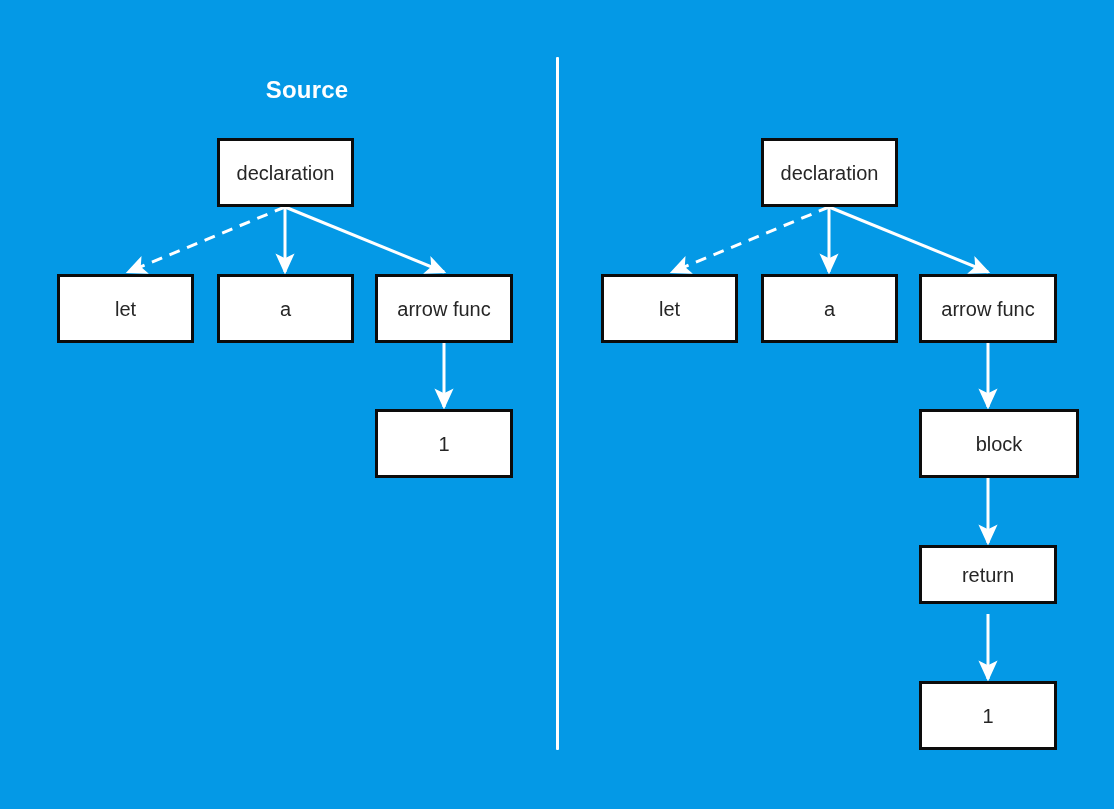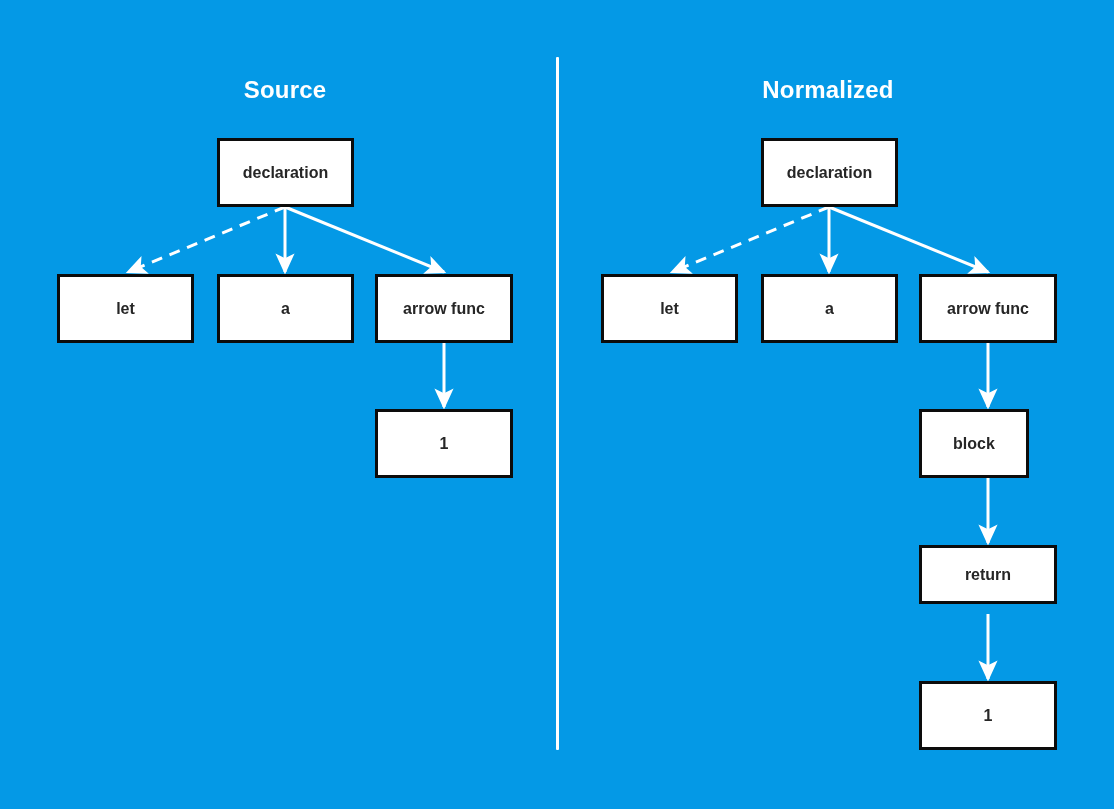--- a/index.html
+++ b/index.html
@@ -16,42 +16,42 @@
 
   .panel-title {
     position: absolute;
     color: #ffffff;
     font-size: 24px;
     font-weight: bold;
     text-align: center;
     white-space: nowrap;
     letter-spacing: 0.2px;
     transform: translateX(-50%);
+    margin-left: 22px;
   }
 
   .divider {
     position: absolute;
     background: #ffffff;
     width: 3px;
     border-radius: 1px;
   }
 
   .node {
     position: absolute;
     background: #ffffff;
     border: 3px solid #0c0c0c;
     box-sizing: border-box;
     display: flex;
     align-items: center;
     justify-content: center;
     color: #262626;
-    font-size: 16px;
+    font-size: 20px;
     font-family: "Liberation Sans", sans-serif;
     line-height: 1;
-    font-weight: bold;
   }
 
   svg.edges {
     position: absolute;
     left: 0; top: 0;
     width: 1114px; height: 809px;
     pointer-events: none;
   }
 </style>
 </head>
@@ -75,29 +75,28 @@
         <line x1="829" y1="207" x2="988" y2="272" stroke="#ffffff" stroke-width="3" marker-end="url(#arrowhead)"></line>
         <line x1="988" y1="343" x2="988" y2="407" stroke="#ffffff" stroke-width="3" marker-end="url(#arrowhead)"></line>
         <line x1="988" y1="478" x2="988" y2="543" stroke="#ffffff" stroke-width="3" marker-end="url(#arrowhead)"></line>
         <line x1="988" y1="614" x2="988" y2="679" stroke="#ffffff" stroke-width="3" marker-end="url(#arrowhead)"></line>
       </g>
   </svg>
 
   <div class="divider" style="left: 556px; top: 57px; height: 693px; width: 3px; background: rgb(255, 255, 255);"></div>
 
   <div class="panel-title" style="left: 285px; top: 76px; color: rgb(255, 255, 255);">Source</div>
-  <div class="panel-title" style="left: 828px; top: 76px; color: rgb(255, 255, 255);">Normalized</div>
 
   <div id="node-layer">
       <div class="node" style="left: 217px; top: 138px; width: 137px; height: 69px; background: rgb(255, 255, 255); border-color: rgb(12, 12, 12); color: rgb(38, 38, 38);">declaration</div>
       <div class="node" style="left: 57px; top: 274px; width: 137px; height: 69px; background: rgb(255, 255, 255); border-color: rgb(12, 12, 12); color: rgb(38, 38, 38);">let</div>
       <div class="node" style="left: 217px; top: 274px; width: 137px; height: 69px; background: rgb(255, 255, 255); border-color: rgb(12, 12, 12); color: rgb(38, 38, 38);">a</div>
       <div class="node" style="left: 375px; top: 274px; width: 138px; height: 69px; background: rgb(255, 255, 255); border-color: rgb(12, 12, 12); color: rgb(38, 38, 38);">arrow func</div>
       <div class="node" style="left: 375px; top: 409px; width: 138px; height: 69px; background: rgb(255, 255, 255); border-color: rgb(12, 12, 12); color: rgb(38, 38, 38);">1</div>
       <div class="node" style="left: 761px; top: 138px; width: 137px; height: 69px; background: rgb(255, 255, 255); border-color: rgb(12, 12, 12); color: rgb(38, 38, 38);">declaration</div>
       <div class="node" style="left: 601px; top: 274px; width: 137px; height: 69px; background: rgb(255, 255, 255); border-color: rgb(12, 12, 12); color: rgb(38, 38, 38);">let</div>
       <div class="node" style="left: 761px; top: 274px; width: 137px; height: 69px; background: rgb(255, 255, 255); border-color: rgb(12, 12, 12); color: rgb(38, 38, 38);">a</div>
       <div class="node" style="left: 919px; top: 274px; width: 138px; height: 69px; background: rgb(255, 255, 255); border-color: rgb(12, 12, 12); color: rgb(38, 38, 38);">arrow func</div>
-      <div class="node" style="left: 919px; top: 409px; width: 110px; height: 69px; background: rgb(255, 255, 255); border-color: rgb(12, 12, 12); color: rgb(38, 38, 38);">block</div>
+      <div class="node" style="left: 919px; top: 409px; width: 160px; height: 69px; background: rgb(255, 255, 255); border-color: rgb(12, 12, 12); color: rgb(38, 38, 38);">block</div>
       <div class="node" style="left: 919px; top: 545px; width: 138px; height: 59px; background: rgb(255, 255, 255); border-color: rgb(12, 12, 12); color: rgb(38, 38, 38);">return</div>
       <div class="node" style="left: 919px; top: 681px; width: 138px; height: 69px; background: rgb(255, 255, 255); border-color: rgb(12, 12, 12); color: rgb(38, 38, 38);">1</div>
     </div>
 </div>
 
 </body></html>

